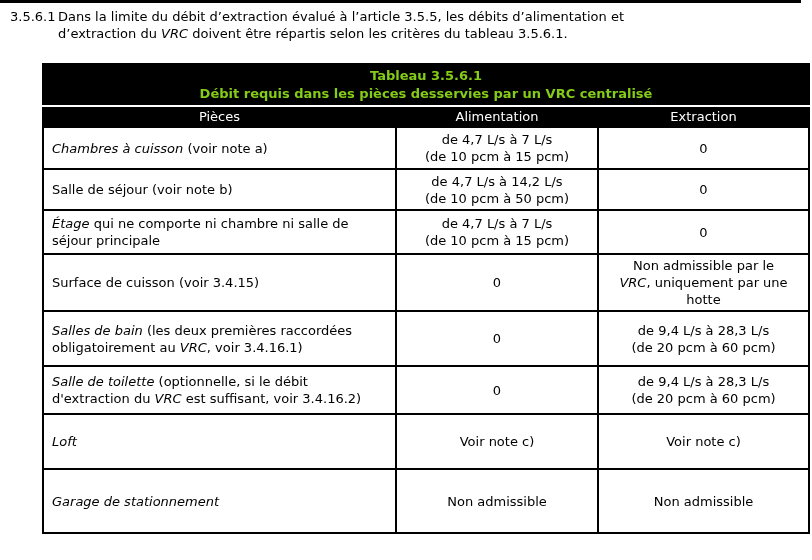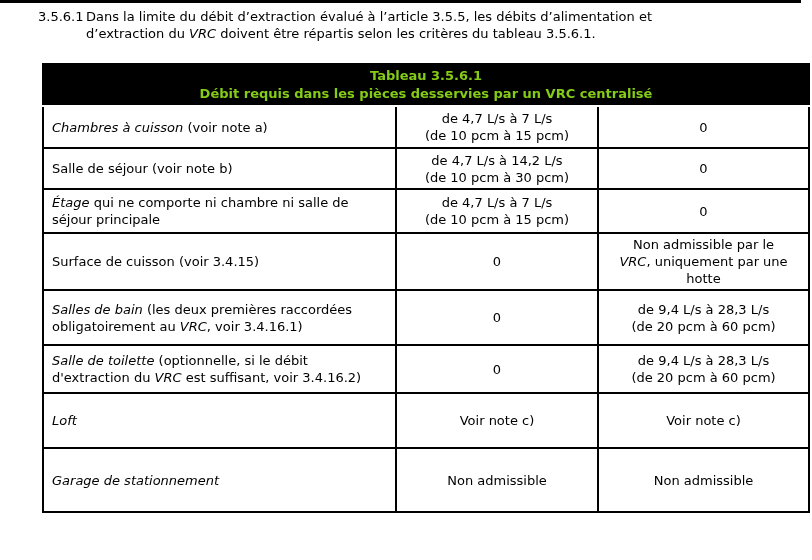--- a/index.html
+++ b/index.html
@@ -4,21 +4,21 @@
 <style>
   html,body { margin:0; padding:0; background:#fff; }
   .page {
     position:relative; width:812px; height:560px; overflow:hidden;
     background:#fff; color:#000;
     font-family:"DejaVu Sans", sans-serif; font-size:13px; line-height:17px;
   }
   .top-rule { position:absolute; top:0; left:0; width:801px; height:3px; background:#000; }
 
   .para { position:absolute; top:8px; left:10px; width:790px; display:flex; }
-  .sec-num { flex:0 0 48px;margin-left:28px; }
+  .sec-num { flex:0 0 48px; }
   .para-text { flex:1; }
   .it { font-style:italic; }
 
   table.vrc {
     position:absolute; top:63px; left:42px;
     width:766px; border-collapse:collapse; table-layout:fixed;
     font-size:13px; line-height:17px;
   }
   table.vrc col.c1 { width:353px; }
   table.vrc col.c2 { width:202px; }
@@ -66,41 +66,46 @@
         <col class="c2">
         <col class="c3">
       </colgroup>
     <thead>
       <tr>
         <th class="title-cell" colspan="3">
           <div>Tableau 3.5.6.1</div>
           <div>Débit requis dans les pièces desservies par un VRC centralisé</div>
         </th>
       </tr>
+      <tr>
+        <th class="colhead">Pièces</th>
+        <th class="colhead">Alimentation</th>
+        <th class="colhead">Extraction</th>
+      </tr>
     </thead>
     <tbody>
         <tr>
           <td class="piece">
             <div><span class="it">Chambres à cuisson</span><span> (voir note a)</span></div>
           </td>
           <td class="val">
             <div><span>de 4,7 L/s à 7 L/s</span></div>
             <div><span>(de 10 pcm à 15 pcm)</span></div>
           </td>
           <td class="val">
             <div><span>0</span></div>
           </td>
         </tr>
         <tr>
           <td class="piece">
             <div><span>Salle de séjour (voir note b)</span></div>
           </td>
           <td class="val">
             <div><span>de 4,7 L/s à 14,2 L/s</span></div>
-            <div><span>(de 10 pcm à 30 pcm)</span></div>
+            <div><span>(de 10 pcm à 50 pcm)</span></div>
           </td>
           <td class="val">
             <div><span>0</span></div>
           </td>
         </tr>
         <tr>
           <td class="piece">
             <div><span class="it">Étage</span><span> qui ne comporte ni chambre ni salle de séjour principale</span></div>
           </td>
           <td class="val">

